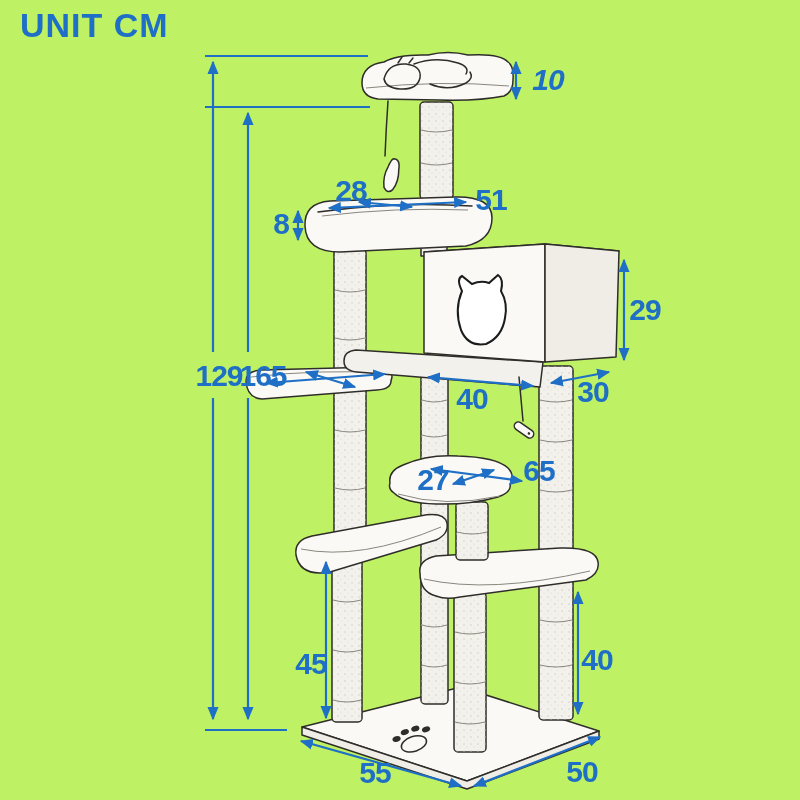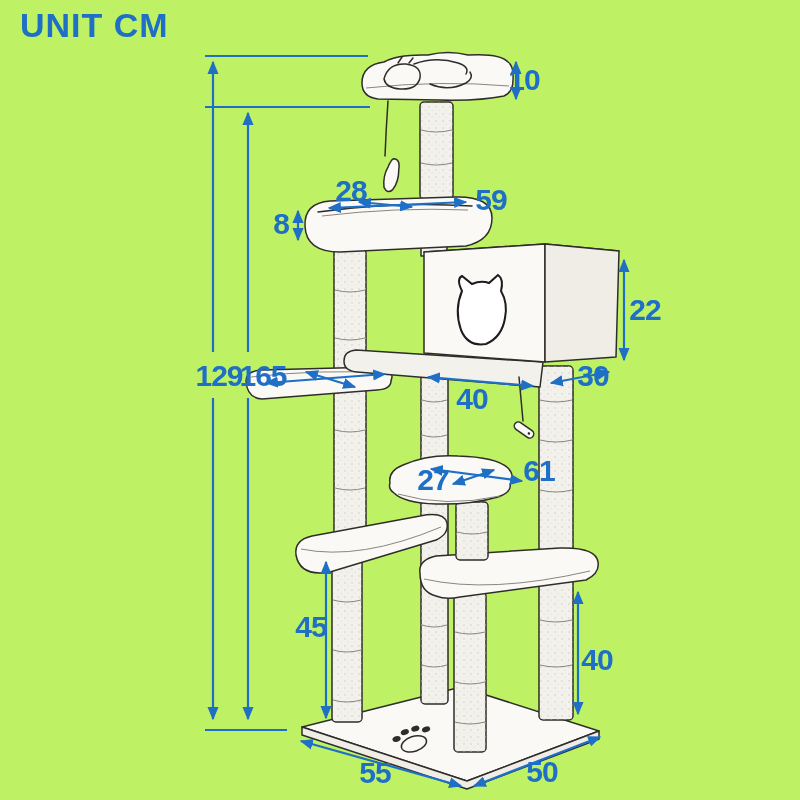--- a/index.html
+++ b/index.html
@@ -175,27 +175,27 @@
       <path class="dimline" d="M578,592 V714" marker-start="url(#ah)" marker-end="url(#ah)"></path>
       <path class="dimline" d="M301,741 L461,786" marker-start="url(#ah)" marker-end="url(#ah)"></path>
       <path class="dimline" d="M474,786 L600,737" marker-start="url(#ah)" marker-end="url(#ah)"></path>
     </g>
   </svg>
 
   <div id="unit-title">UNIT CM</div>
   <div id="labels">
       <div class="dim-label" style="left: 219px; top: 376px;">129</div>
       <div class="dim-label" style="left: 263px; top: 376px;">165</div>
-      <div class="dim-label" style="left: 524px; top: 80px;">10</div>
+      <div class="dim-label" style="left: 548px; top: 80px; font-style: italic;">10</div>
       <div class="dim-label" style="left: 351px; top: 191px;">28</div>
-      <div class="dim-label" style="left: 491px; top: 200px;">59</div>
+      <div class="dim-label" style="left: 491px; top: 200px;">51</div>
       <div class="dim-label" style="left: 281px; top: 224px;">8</div>
-      <div class="dim-label" style="left: 645px; top: 310px;">22</div>
+      <div class="dim-label" style="left: 645px; top: 310px;">29</div>
       <div class="dim-label" style="left: 472px; top: 399px;">40</div>
-      <div class="dim-label" style="left: 593px; top: 376px;">30</div>
+      <div class="dim-label" style="left: 593px; top: 392px;">30</div>
       <div class="dim-label" style="left: 433px; top: 480px; text-align: center;">27</div>
-      <div class="dim-label" style="left: 539px; top: 471px;">61</div>
-      <div class="dim-label" style="left: 311px; top: 627px;">45</div>
+      <div class="dim-label" style="left: 539px; top: 471px;">65</div>
+      <div class="dim-label" style="left: 311px; top: 664px;">45</div>
       <div class="dim-label" style="left: 597px; top: 660px;">40</div>
       <div class="dim-label" style="left: 375px; top: 773px; text-align: center;">55</div>
-      <div class="dim-label" style="left: 542px; top: 772px;">50</div>
+      <div class="dim-label" style="left: 582px; top: 772px;">50</div>
     </div>
 </div>
 
 </body></html>

